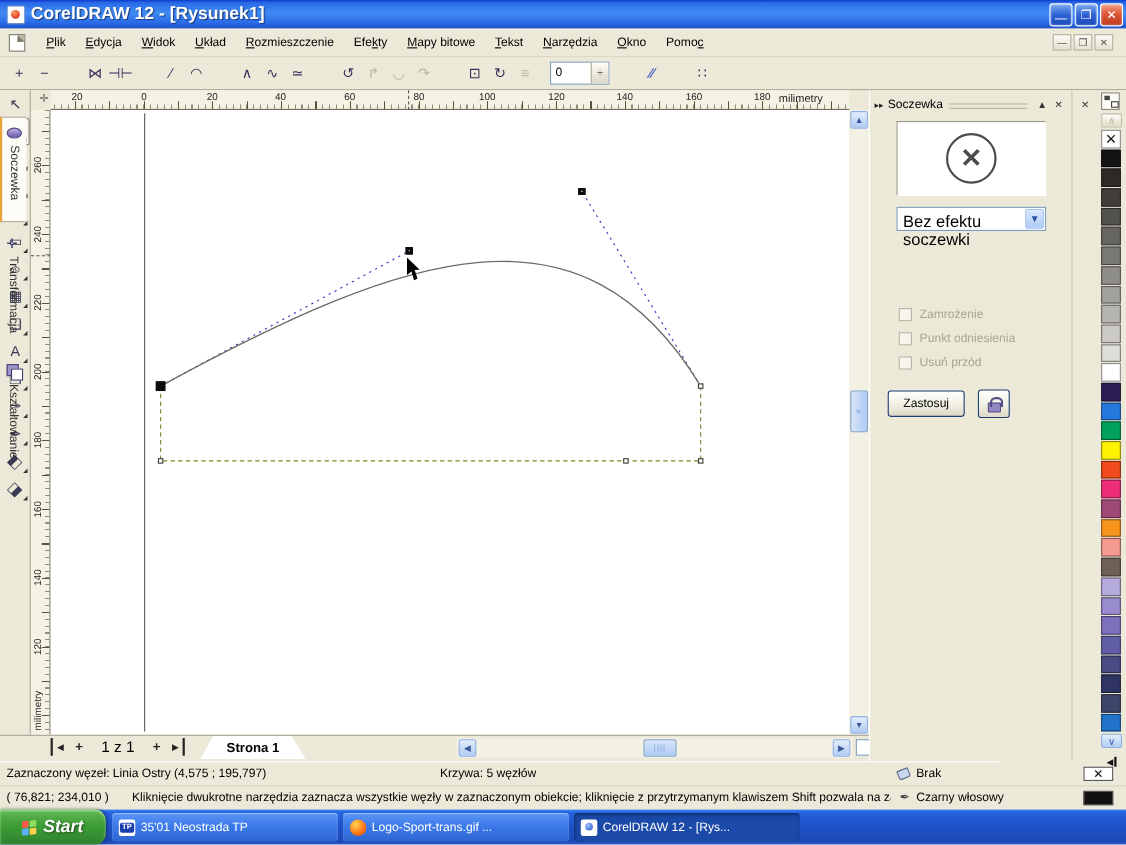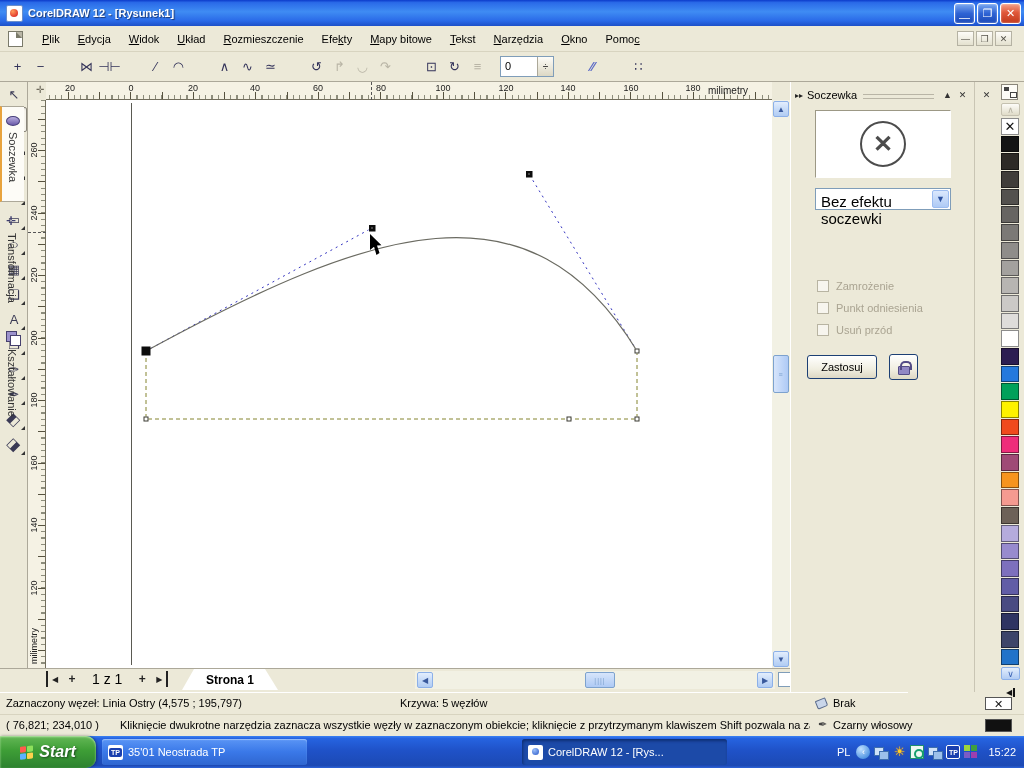--- a/index.html
+++ b/index.html
@@ -7,21 +7,21 @@
   body{font-family:"Liberation Sans",sans-serif;font-size:11px;color:#000}
   #root{position:relative;width:1024px;height:768px;background:#ece9d8;overflow:hidden}
 
   
   #titlebar{position:absolute;left:0;top:0;width:1024px;height:26px;
     background:linear-gradient(180deg,#0c3bcb 0%,#2a6ae8 10%,#3f8cf3 45%,#2a6ae8 80%,#1d50c8 100%);
     display:flex;align-items:center;padding:0 3px}
   #appicon{width:17px;height:17px;margin:0 5px 0 3px;background:#fff;border:1px solid #6a8ecb;border-radius:2px;position:relative}
   #appicon::after{content:"";position:absolute;left:3px;top:3px;width:8px;height:8px;border-radius:50%;
     background:radial-gradient(circle at 35% 30%,#ff9d5c,#e33b2e 70%,#9c1f14)}
-  #wtitle{color:#fff;font-weight:bold;font-size:11px;text-shadow:1px 1px 1px #1b3876;flex:1}
+  #wtitle{color:#fff;font-weight:bold;font-size:16px;text-shadow:1px 1px 1px #1b3876;flex:1}
   .tbtn{width:21px;height:21px;margin-left:2px;border:1px solid #fff;border-radius:3px;color:#fff;
     display:flex;align-items:center;justify-content:center;font-size:11px;
     background:linear-gradient(180deg,#7aa7f0,#2e63d4 50%,#1c4ab8);box-shadow:inset 0 0 2px rgba(255,255,255,.6)}
   .tbtn.close{background:linear-gradient(180deg,#f5a088,#e0583a 45%,#c23a1c)}
   .tbtn .mino{margin-top:7px}
 
   
   #menubar{position:absolute;left:0;top:26px;width:1024px;height:26px;background:#ece9d8;
     border-bottom:1px solid #d8d4c0;display:flex;align-items:center}
   #docicon{width:15px;height:16px;background:#fff;border:1px solid #7a7a6a;margin:0 10px 0 8px;position:relative}
@@ -675,37 +675,23 @@
           <i></i>
           <i></i>
           <i></i>
         </span>
       <span>Start</span>
     </div>
     <div class="task" style="left:102px">
       <span class="ticn tp"></span>
       <span>35'01 Neostrada TP</span>
     </div>
+    <div class="task" style="left:312px">
+      <span class="ticn ff"></span>
+      <span>Logo-Sport-trans.gif ...</span>
+    </div>
     <div class="task active" style="left:522px">
       <span class="ticn cdr"></span>
       <span>CorelDRAW 12 - [Rys...</span>
     </div>
-    <div id="tray">
-      <span id="lang">PL</span>
-      <span id="trayarrow">‹</span>
-      <span class="tricn net"></span>
-      <span class="tricn sun">☀</span>
-      <span class="tricn cd"></span>
-      <span class="tricn neterr">
-          <span>✕</span>
-        </span>
-      <span class="tricn tp2">TP</span>
-      <span class="tricn sq">
-          <i></i>
-          <i></i>
-          <i></i>
-          <i></i>
-        </span>
-      <span id="clock">15:22</span>
-    </div>
   </div>
 
 </div>
 
 </body></html>

